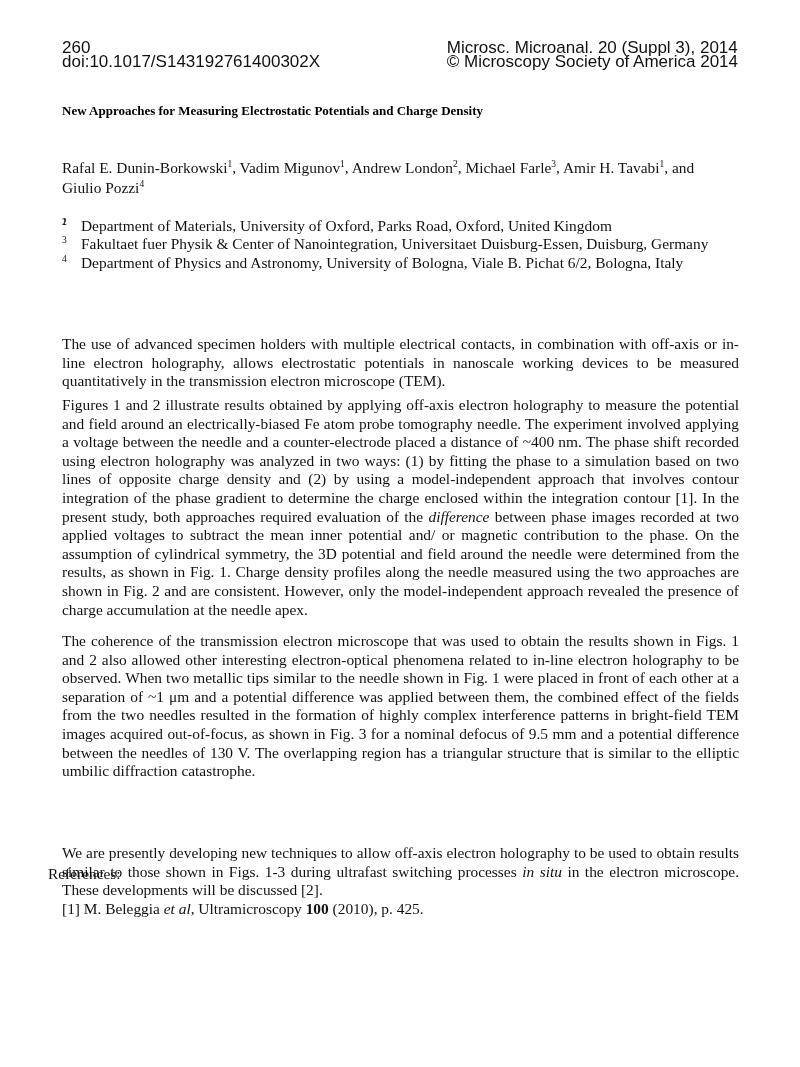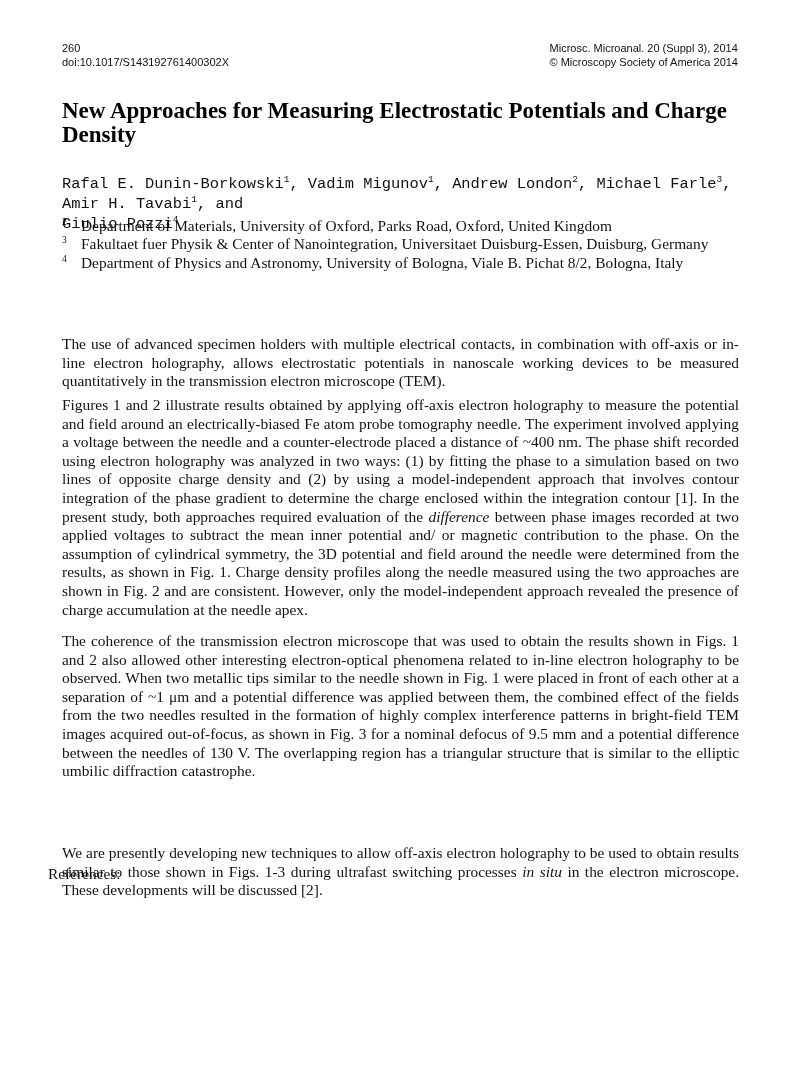--- a/index.html
+++ b/index.html
@@ -1,23 +1,23 @@
 <!DOCTYPE html>
 <html><head>
 <meta charset="utf-8">
 <style>
   html, body { margin: 0; padding: 0; background: #ffffff; }
   body { width: 800px; height: 1067px; position: relative; overflow: hidden; color: #111; }
   .page { position: absolute; left: 0; top: 0; width: 800px; height: 1067px; }
-  .hdr { position: absolute; font-family: "Liberation Sans", sans-serif; font-size: 11px; line-height: 14px; color: #111; }
+  .hdr { position: absolute; font-family: "Liberation Sans", sans-serif; font-size: 17px; line-height: 14px; color: #111; }
   .hdr-left { left: 62px; top: 41px; }
   .hdr-right { right: 62px; top: 41px; text-align: left; }
-  .title { position: absolute; left: 62px; top: 99px; width: 690px; font-family: "Liberation Serif", serif; font-weight: bold; font-size: 23px; line-height: 24px; color: #000; }
+  .title { position: absolute; left: 62px; top: 99px; width: 690px; font-family: "Liberation Serif", serif; font-weight: bold; font-size: 13px; line-height: 24px; color: #000; }
   .serif { font-family: "Liberation Serif", serif; font-size: 15.4px; color: #111; }
-  .authors { position: absolute; left: 62px; top: 174px; width: 690px; line-height: 20px; font-family: Liberation Mono, monospace; }
+  .authors { position: absolute; left: 62px; top: 158px; width: 690px; line-height: 20px; }
   sup { font-size: 9.5px; line-height: 0; vertical-align: 6px; }
   .affils { position: absolute; left: 62px; top: 217px; width: 690px; line-height: 18.3px; }
   .affil { position: relative; padding-left: 19px; }
   .affil .num { position: absolute; left: 0; top: -4px; font-size: 9.5px; }
   .para { position: absolute; left: 62px; width: 677px; line-height: 18.6px; text-align: justify; text-align-last: left; }
   .p1 { top: 335px; }
   .p2 { top: 396px; }
   .p3 { top: 632px; }
   .p4 { top: 844px; }
   .refs-h { position: absolute; left: 48px; top: 865px; }
@@ -54,30 +54,31 @@
     <div class="affil">
       <span class="num">2</span>
       <div>Department of Materials, University of Oxford, Parks Road, Oxford, United Kingdom</div>
     </div>
     <div class="affil">
       <span class="num">3</span>
       <div>Fakultaet fuer Physik &amp; Center of Nanointegration, Universitaet Duisburg-Essen, Duisburg, Germany</div>
     </div>
     <div class="affil">
       <span class="num">4</span>
-      <div>Department of Physics and Astronomy, University of Bologna, Viale B. Pichat 8/2, Bologna, Italy</div>
+      <div>Department of Physics and Astronomy, University of Bologna, Viale B. Pichat 6/2, Bologna, Italy</div>
     </div>
   </div>
 
   <div class="para p1 serif">The use of advanced specimen holders with multiple electrical contacts, in combination with off-axis or in-line electron holography, allows electrostatic potentials in nanoscale working devices to be measured quantitatively in the transmission electron microscope (TEM).</div>
 
   <div class="para p2 serif"><span>Figures 1 and 2 illustrate results obtained by applying off-axis electron holography to measure the potential and field around an electrically-biased Fe atom probe tomography needle. The experiment involved applying a voltage between the needle and a counter-electrode placed a distance of ~400 nm. The phase shift recorded using electron holography was analyzed in two ways: (1) by fitting the phase to a simulation based on two lines of opposite charge density and (2) by using a model-independent approach that involves contour integration of the phase gradient to determine the charge enclosed within the integration contour [1]. In the present study, both approaches required evaluation of the </span><i>difference</i><span> between phase images recorded at two applied voltages to subtract the mean inner potential and/ or magnetic contribution to the phase. On the assumption of cylindrical symmetry, the 3D potential and field around the needle were determined from the results, as shown in Fig. 1. Charge density profiles along the needle measured using the two approaches are shown in Fig. 2 and are consistent. However, only the model-independent approach revealed the presence of charge accumulation at the needle apex.</span></div>
 
   <div class="para p3 serif">The coherence of the transmission electron microscope that was used to obtain the results shown in Figs. 1 and 2 also allowed other interesting electron-optical phenomena related to in-line electron holography to be observed. When two metallic tips similar to the needle shown in Fig. 1 were placed in front of each other at a separation of ~1 μm and a potential difference was applied between them, the combined effect of the fields from the two needles resulted in the formation of highly complex interference patterns in bright-field TEM images acquired out-of-focus, as shown in Fig. 3 for a nominal defocus of 9.5 mm and a potential difference between the needles of 130 V. The overlapping region has a triangular structure that is similar to the elliptic umbilic diffraction catastrophe.</div>
 
   <div class="para p4 serif"><span>We are presently developing new techniques to allow off-axis electron holography to be used to obtain results similar to those shown in Figs. 1-3 during ultrafast switching processes </span><i>in situ</i><span> in the electron microscope. These developments will be discussed [2].</span></div>
 
   <div class="refs-h serif">References:</div>
 
   <div class="refs serif">
+    <div><span>[1] M. Beleggia </span><i>et al</i><span>, Ultramicroscopy </span><b>100</b><span> (2010), p. 425.</span></div>
   </div>
 
 </div>
 
 </body></html>

